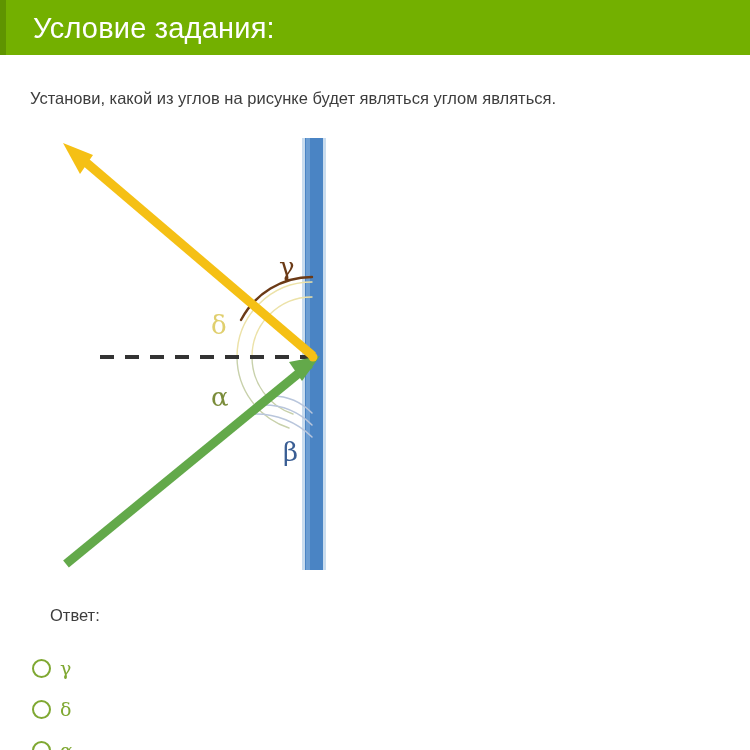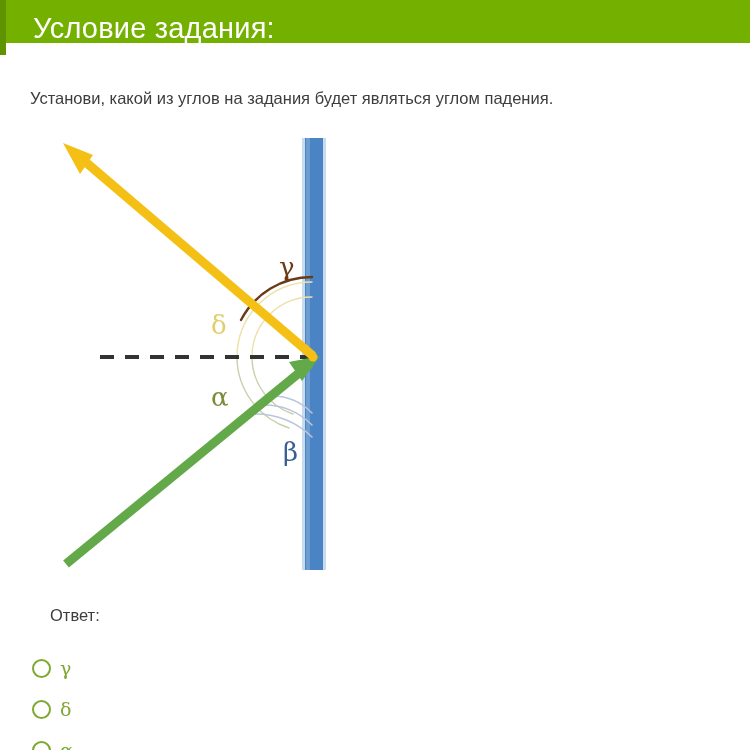--- a/index.html
+++ b/index.html
@@ -14,21 +14,21 @@
     overflow: hidden;
     position: relative;
   }
 
   
   .header {
     position: absolute;
     left: 0;
     top: 0;
     width: 750px;
-    height: 43px;
+    height: 55px;
     background: #73b000;
     box-sizing: border-box;
   }
   .header-accent {
     position: absolute;
     left: 0;
     top: 0;
     width: 6px;
     height: 55px;
     background: #5f9400;
@@ -106,21 +106,21 @@
   }
 </style>
 </head>
 <body>
 
 <div class="header">
   <div class="header-accent"></div>
   <div class="header-title">Условие задания:</div>
 </div>
 
-<div class="question">Установи, какой из углов на задания будет являться углом падения.</div>
+<div class="question">Установи, какой из углов на рисунке будет являться углом являться.</div>
 
 <div class="figure-wrap">
   <svg width="330" height="450" viewBox="0 0 330 450" xmlns="http://www.w3.org/2000/svg">
 
     <rect x="272" y="8" width="4" height="432" fill="#c9dcee"></rect>
     <rect x="292" y="8" width="4" height="432" fill="#c9dcee"></rect>
 
     <rect x="275" y="8" width="18" height="432" fill="#4a84c4"></rect>
     <rect x="276" y="8" width="4" height="432" fill="#6b9dd2"></rect>
 

